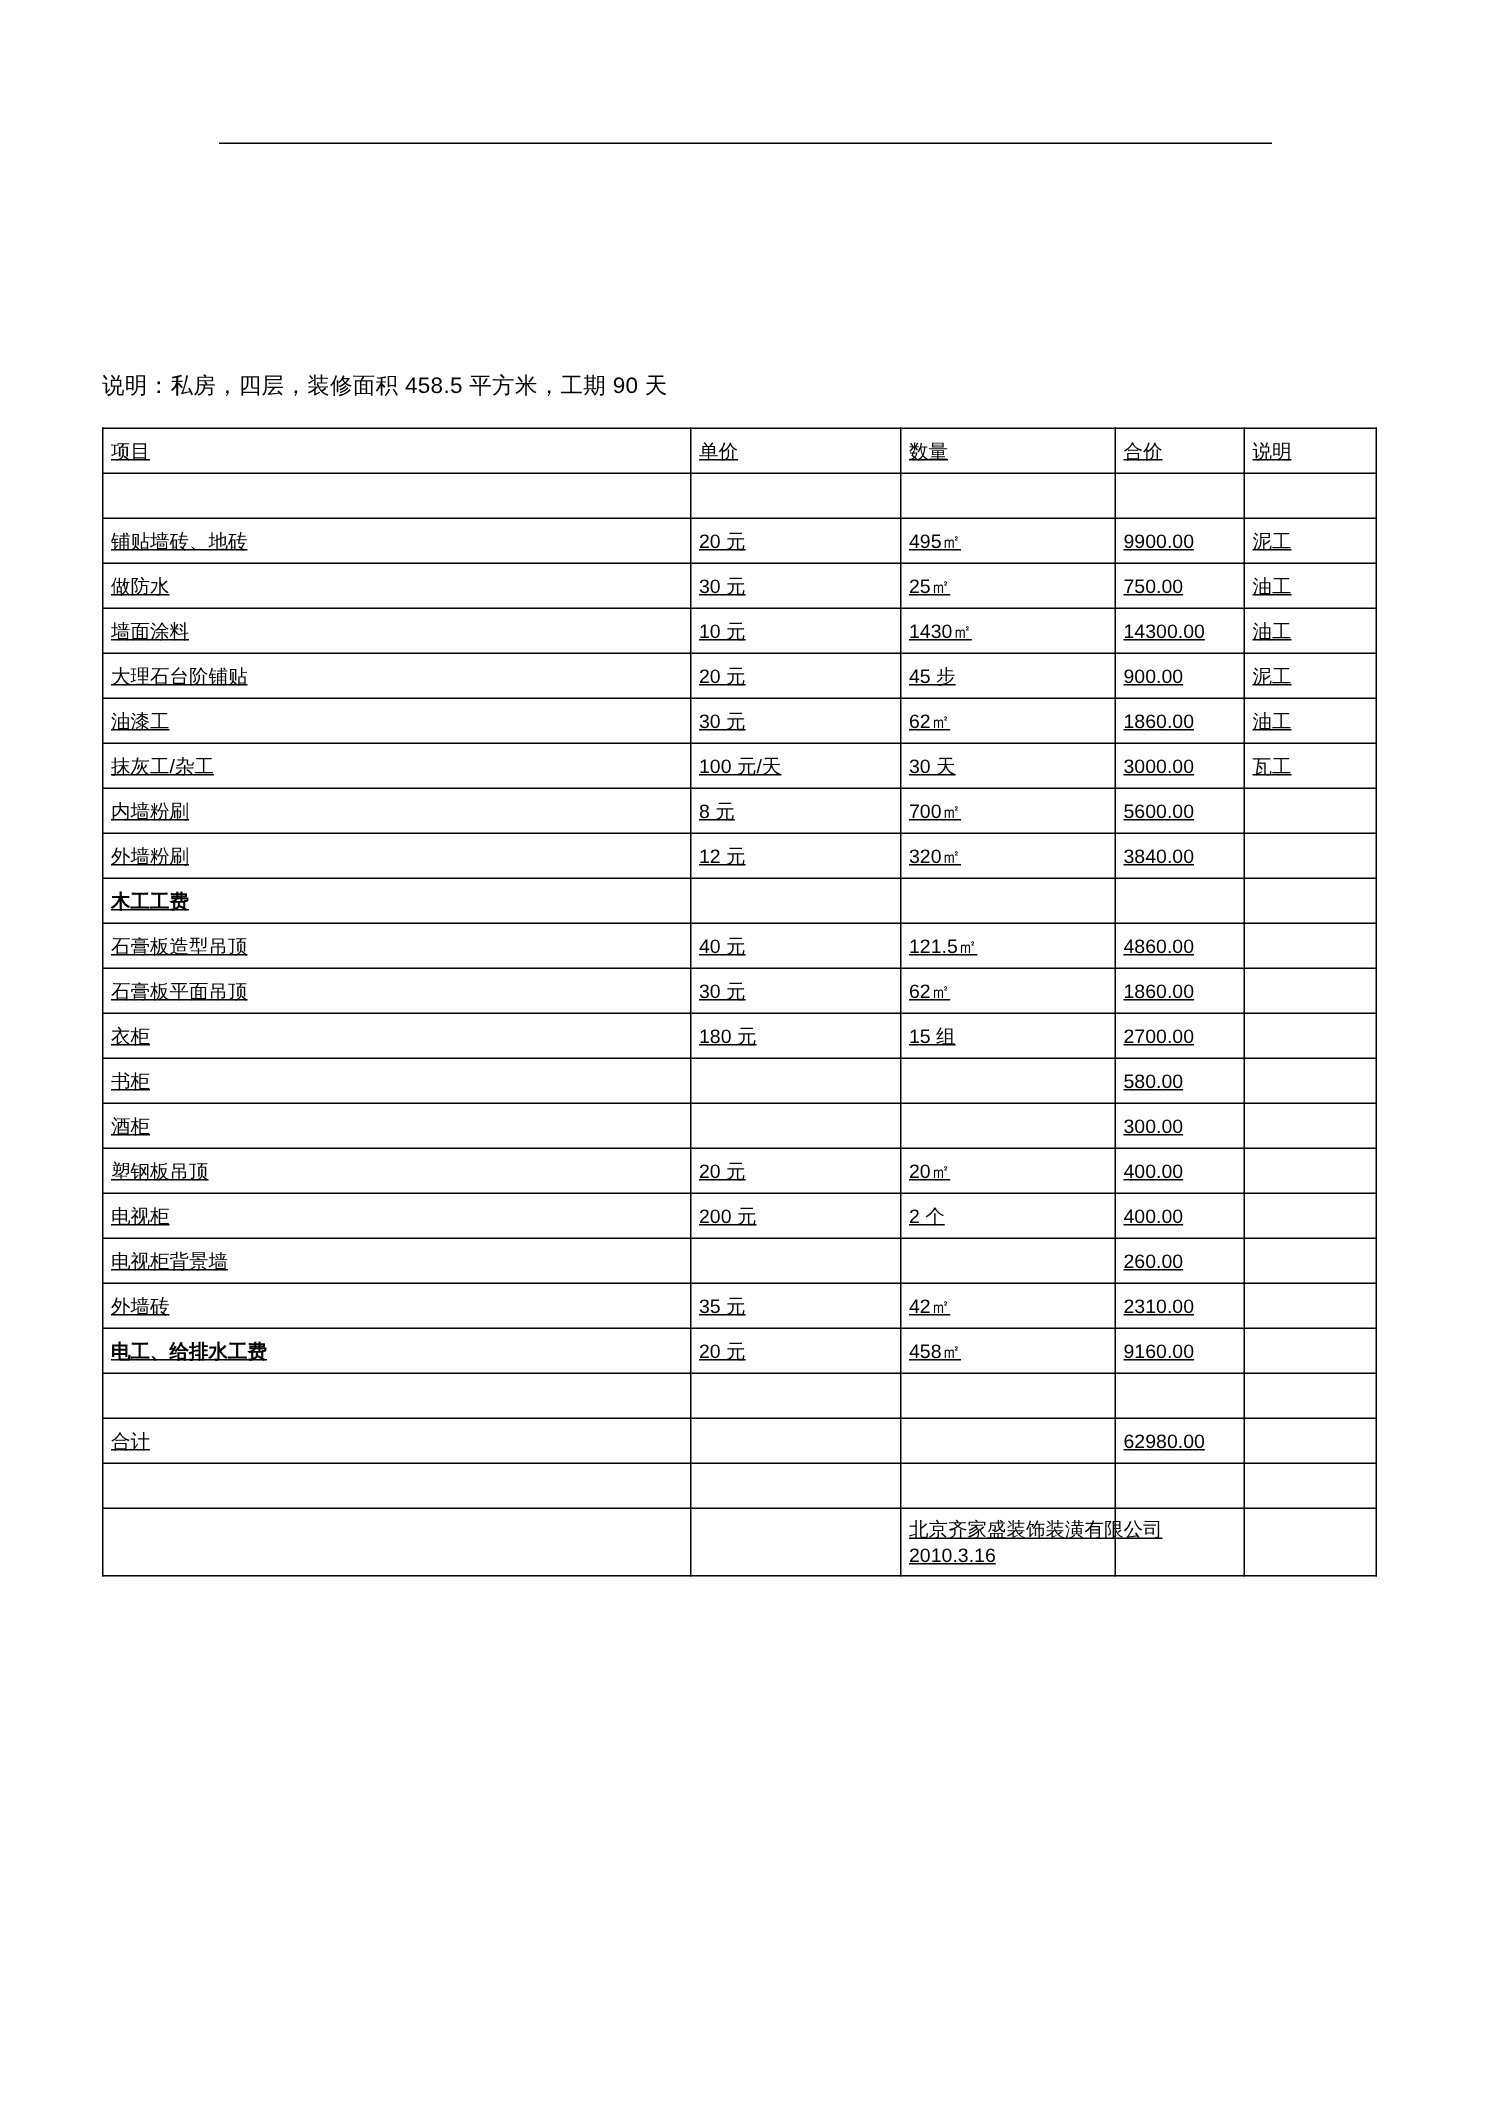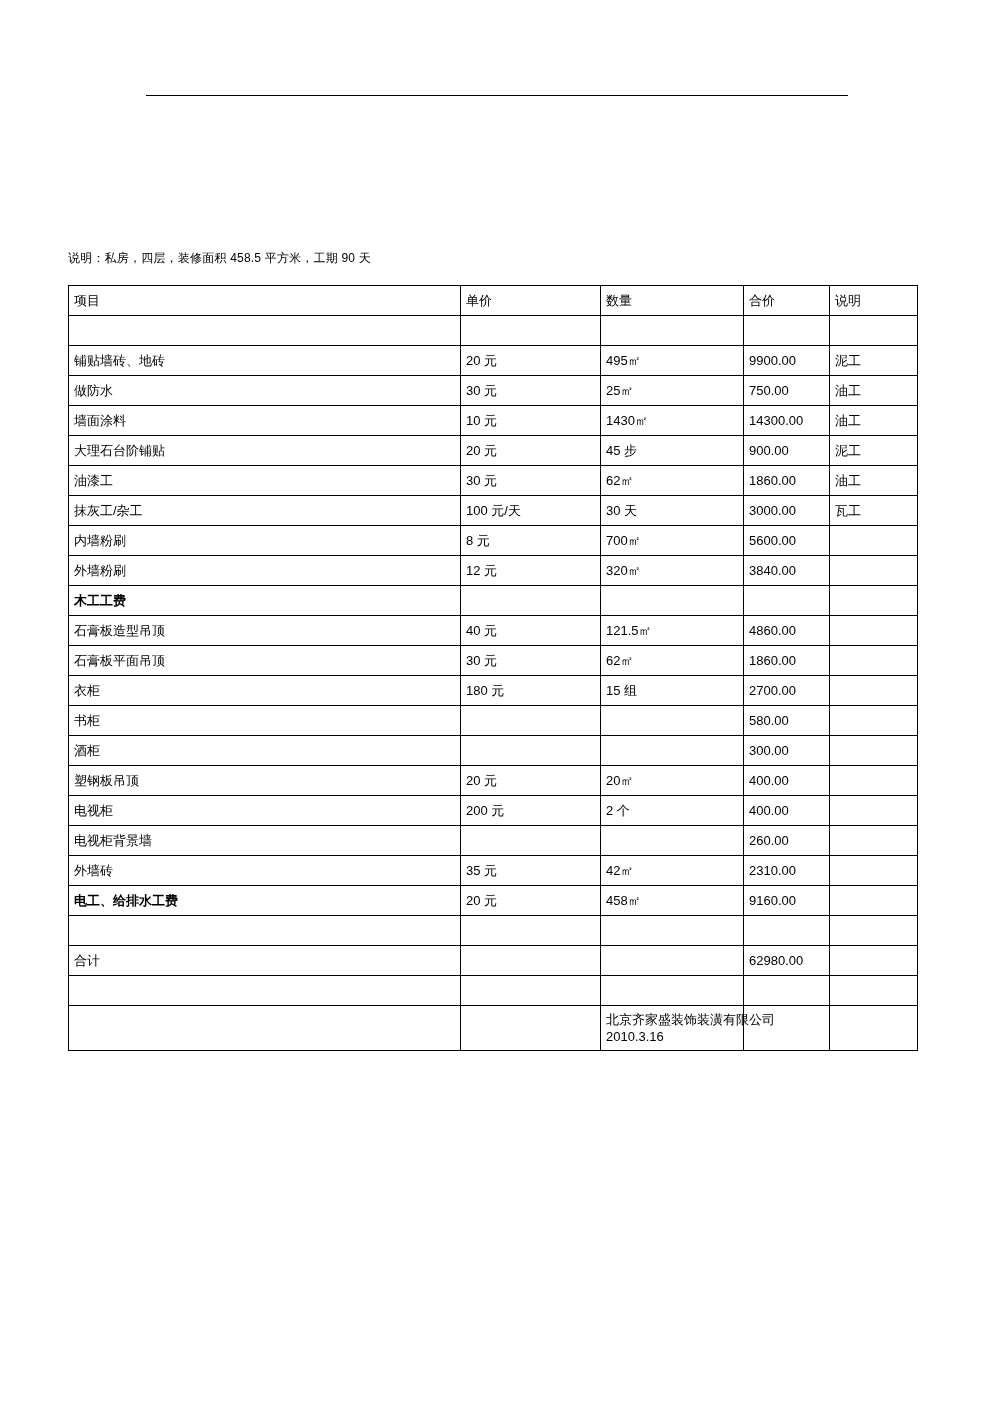--- a/index.html
+++ b/index.html
@@ -26,32 +26,33 @@
     left: 146px;
     top: 95px;
     width: 702px;
     height: 0;
     border-top: 1px solid #000000;
   }
   .note-line {
     position: absolute;
     left: 68px;
     top: 248px;
-    font-size: 12px;
+    font-size: 15px;
     line-height: 20px;
     white-space: nowrap;
     letter-spacing: 0.2px;
   }
   table.bid {
     position: absolute;
     left: 68px;
     top: 285px;
     width: 849px;
     border-collapse: collapse;
     table-layout: fixed;
+    text-decoration: underline;
   }
   table.bid td {
     border: 1px solid #000000;
     font-size: 13px;
     line-height: 17px;
     padding: 5px 5px 5px 5px;
     vertical-align: middle;
     height: 30px;
     box-sizing: border-box;
     word-break: break-all;

